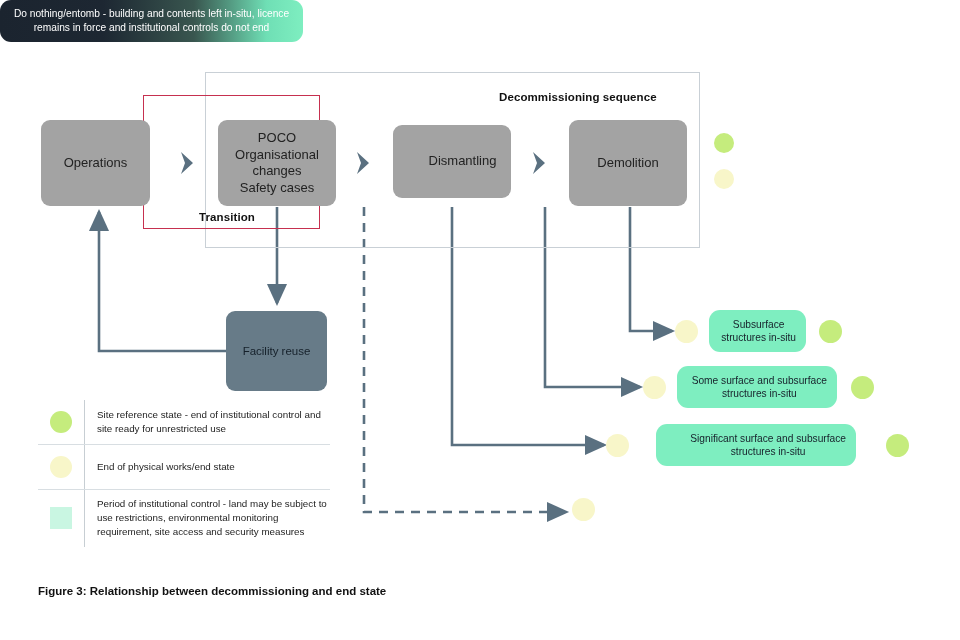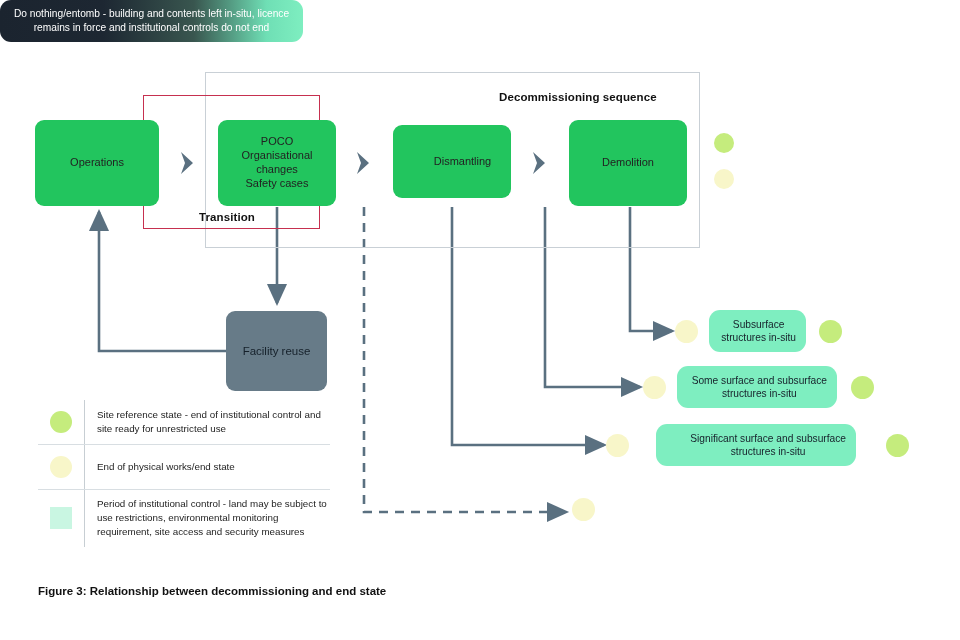--- a/index.html
+++ b/index.html
@@ -21,25 +21,25 @@
   .frame-decom{left:205px;top:72px;width:495px;height:176px;border:1px solid #c9d0d6;}
   .frame-trans{left:143px;top:95px;width:177px;height:134px;border:1.4px solid #c6304f;}
 
   .frame-label{position:absolute;font-size:11.5px;font-weight:bold;color:#111;letter-spacing:.1px;white-space:nowrap;}
   .lbl-decom{left:499px;top:91px;}
   .lbl-trans{left:199px;top:211px;}
 
   
   .pbox{
     position:absolute;box-sizing:border-box;
-    background:#22c55e;border-radius:9px;
+    background:#a3a3a3;border-radius:9px;
     display:flex;align-items:center;justify-content:center;text-align:center;
-    font-size:11px;color:#222;line-height:1.27;padding:4px 6px;
-  }
-  .pb-op{left:35px;top:120px;width:124px;height:86px;}
+    font-size:13px;color:#222;line-height:1.27;padding:4px 6px;
+  }
+  .pb-op{left:41px;top:120px;width:109px;height:86px;}
   .pb-poco{left:218px;top:120px;width:118px;height:86px;}
   .pb-dis{left:393px;top:125px;width:118px;height:73px;padding-left:27px;}
   .pb-dem{left:569px;top:120px;width:118px;height:86px;}
 
   .reuse{
     position:absolute;left:226px;top:311px;width:101px;height:80px;
     background:#677b88;border-radius:9px;
     display:flex;align-items:center;justify-content:center;
     font-size:11.5px;color:#15202a;text-align:center;
   }

